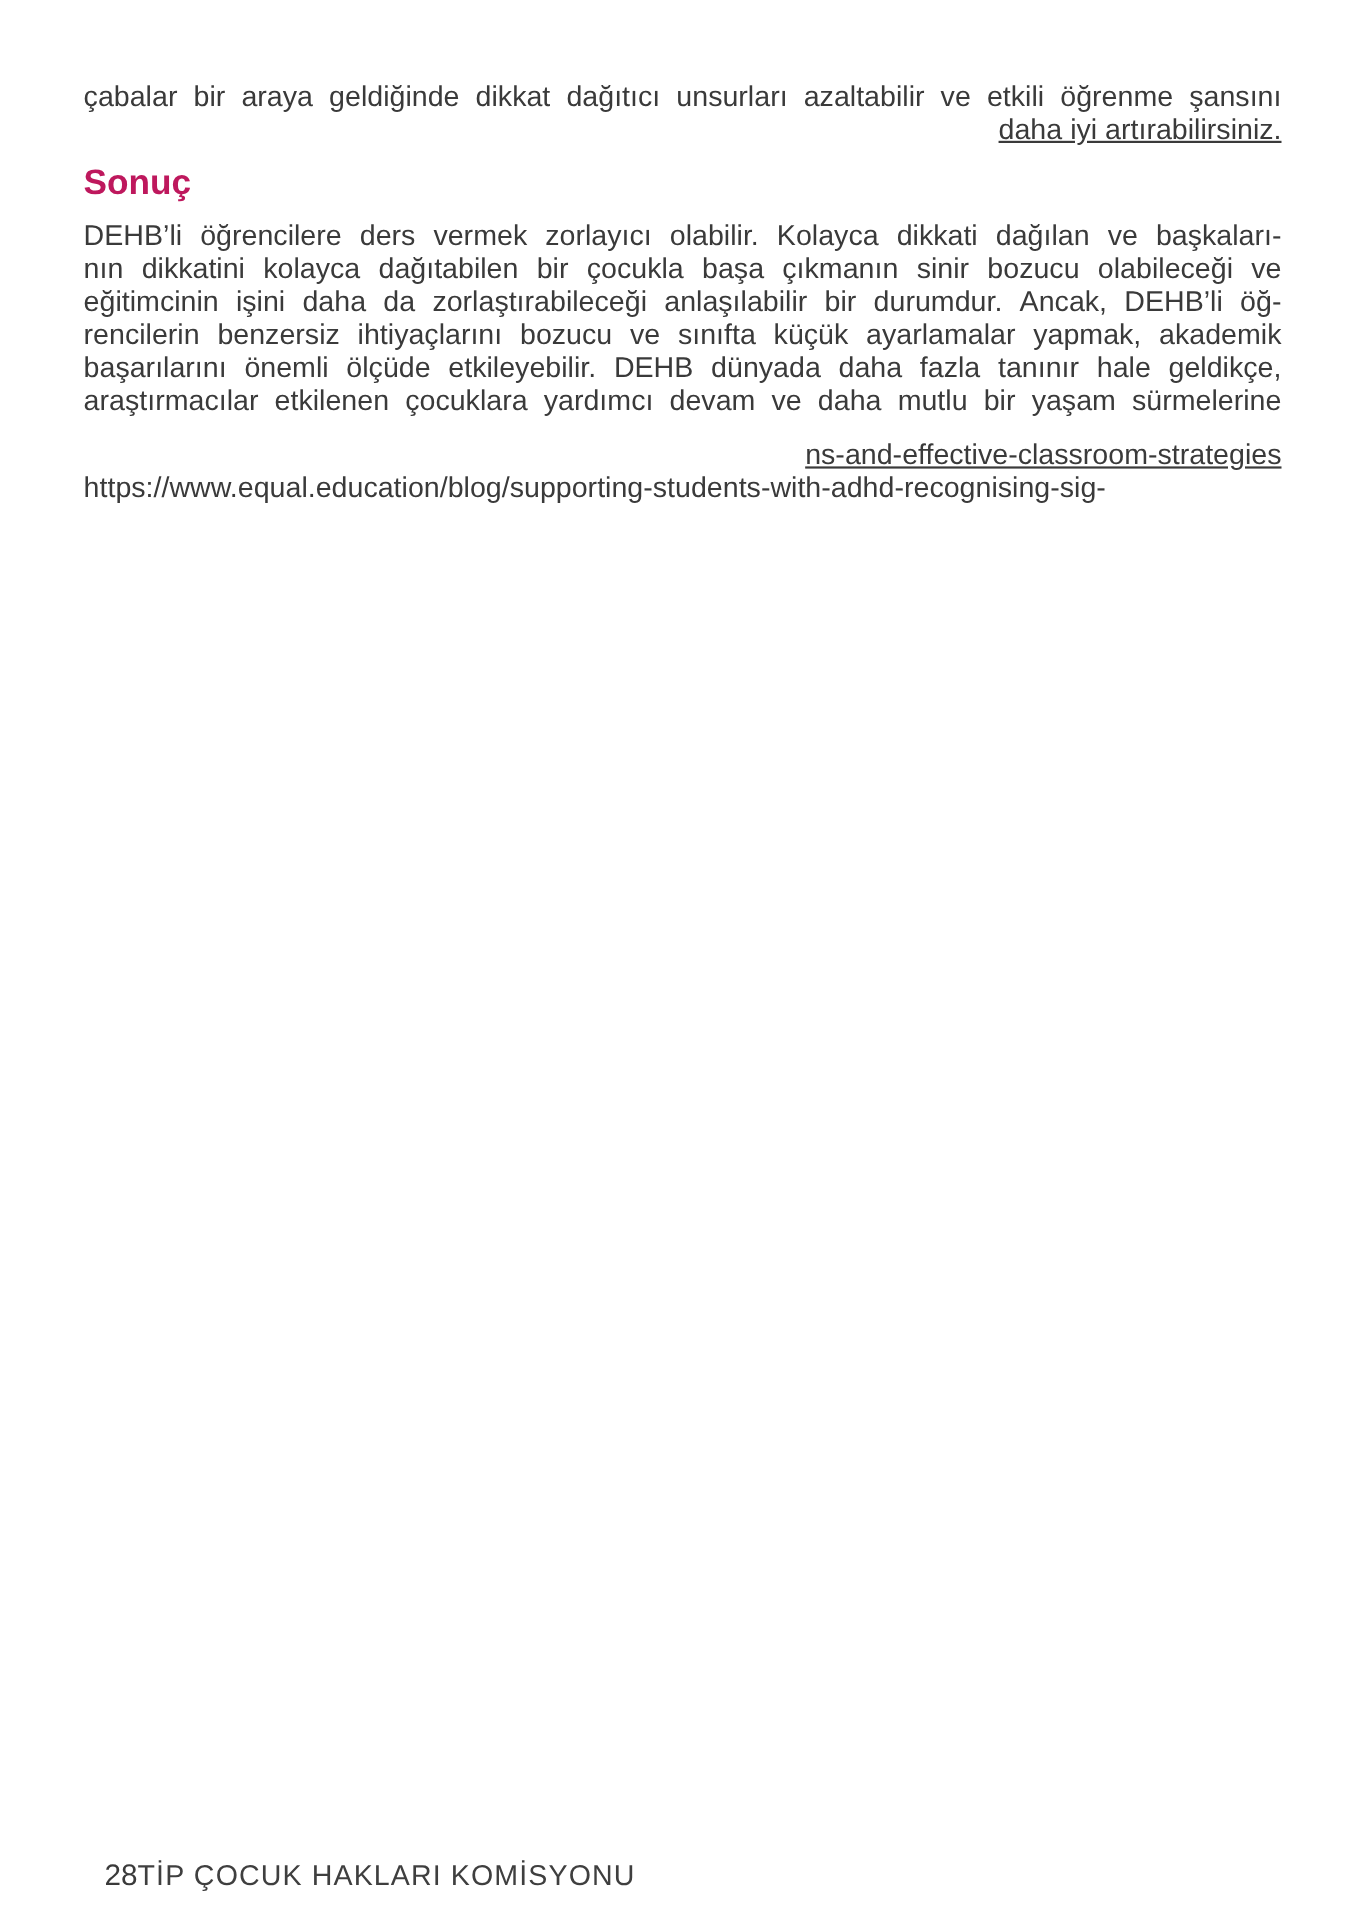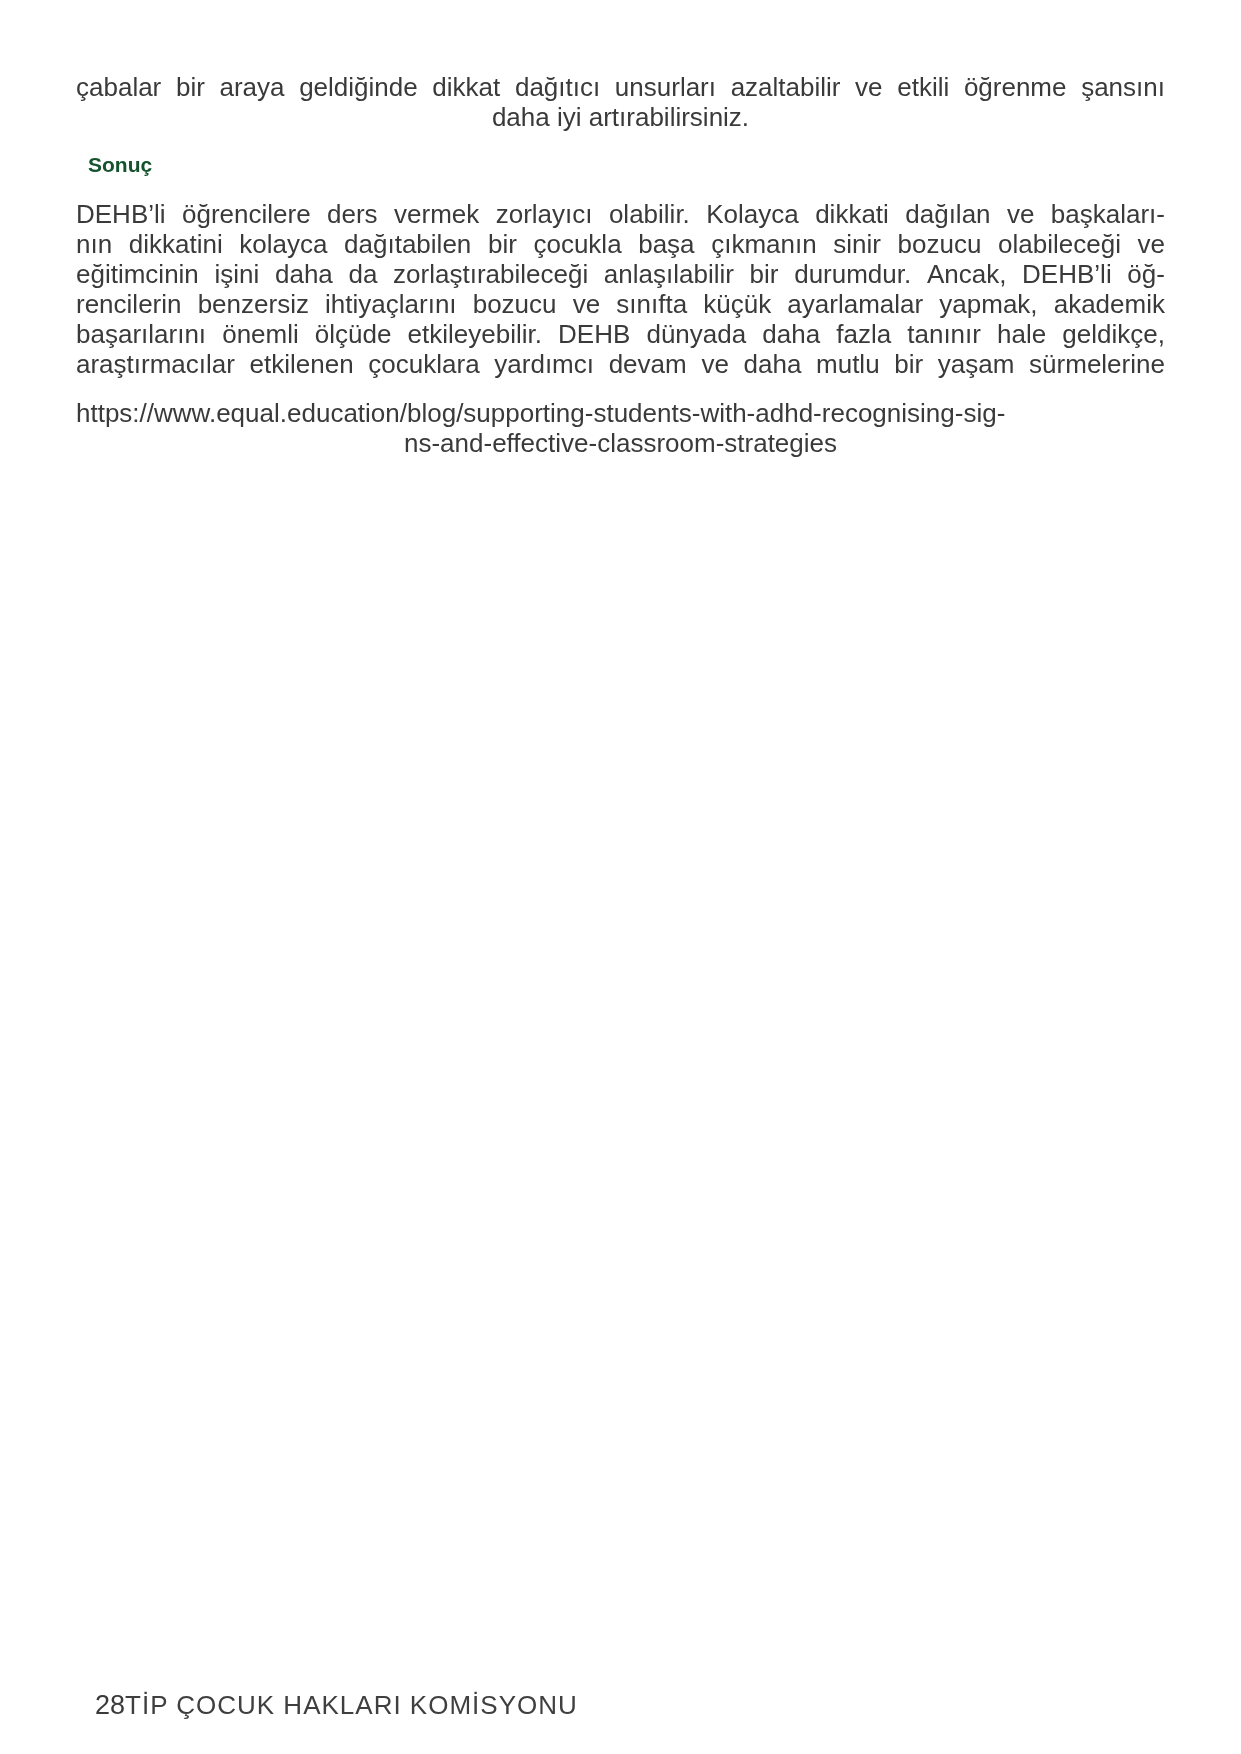--- a/index.html
+++ b/index.html
@@ -28,29 +28,30 @@
   .para.spaced { margin-top: 19px; }
   
   .jl {
     display: flex;
     justify-content: space-between;
     height: 30px;
     white-space: nowrap;
   }
   .jl.last {
     display: block;
-    text-align: center;
+    text-align: right;
     white-space: normal;
+    text-decoration: underline;
   }
   .heading {
-    font-size: 21px;
+    font-size: 32px;
     font-weight: 700;
-    color: #14532d;
+    color: #be185d;
     line-height: 30px;
-    margin: 18px 0 19px 12px;
+    margin: 18px 0 19px 0;
   }
   .footer {
     position: absolute;
     left: 95px;
     right: 92px;
     top: 1690px;
     display: flex;
     justify-content: flex-start;
     align-items: baseline;
     color: #3f3f3f;
@@ -167,24 +168,24 @@
           <span>daha</span>
           <span>mutlu</span>
           <span>bir</span>
           <span>yaşam</span>
           <span>sürmelerine</span>
         </div>
       </div>
 
 
     <div class="para spaced">
+        <div class="jl last">ns-and-effective-classroom-strategies</div>
         <div class="jl">
           <span>https://www.equal.education/blog/supporting-students-with-adhd-recognising-sig-</span>
         </div>
-        <div class="jl last">ns-and-effective-classroom-strategies</div>
       </div>
 
   </div>
 
   <div class="footer">
     <span class="page-num">28</span>
     <span class="footer-title">TİP ÇOCUK HAKLARI KOMİSYONU</span>
   </div>
 </div>
 

